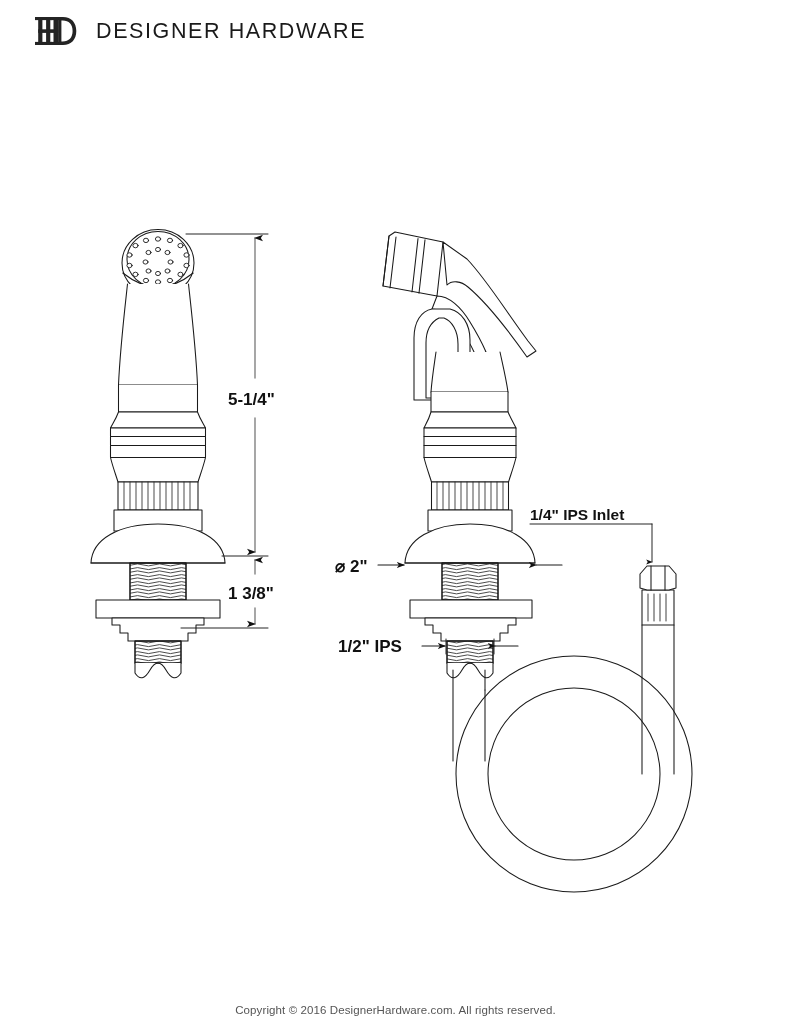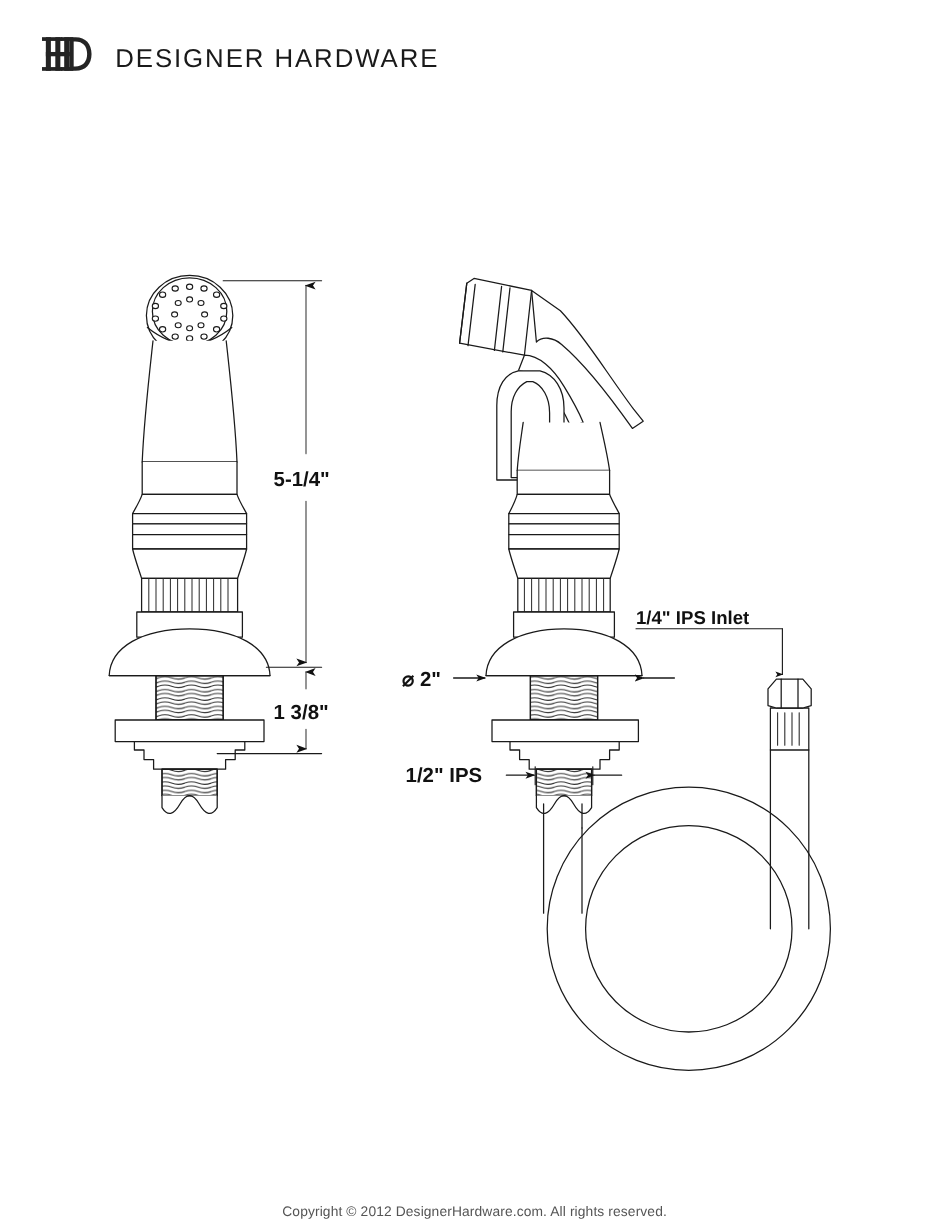--- a/index.html
+++ b/index.html
@@ -17,21 +17,21 @@
     overflow: hidden;
   }
 
   
   #header {
     position: absolute;
     left: 0; top: 0;
     width: 663px;
     height: 62px;
     display: flex;
-    align-items: flex-end;
+    align-items: center;
     padding-left: 34px;
     box-sizing: border-box;
   }
   #brand-logo {
     width: 46px;
     height: 34px;
     flex: 0 0 auto;
     display: block;
   }
   #brand-name {
@@ -350,14 +350,14 @@
     <line x1="446" y1="639" x2="446" y2="654" stroke="#1a1a1a" stroke-width="0.95"></line>
     <line x1="494" y1="639" x2="494" y2="654" stroke="#1a1a1a" stroke-width="0.95"></line>
     <text class="dim-label" x="338" y="652" stroke="none" fill="#111111">1/2" IPS</text>
   </g>
 
   </g>
 </svg>
 </div>
 
 <div id="footer">
-  <span id="copyright-text">Copyright © 2012 DesignerHardware.com. All rights reserved.</span>
+  <span id="copyright-text">Copyright © 2016 DesignerHardware.com. All rights reserved.</span>
 </div>
 
 </body></html>

